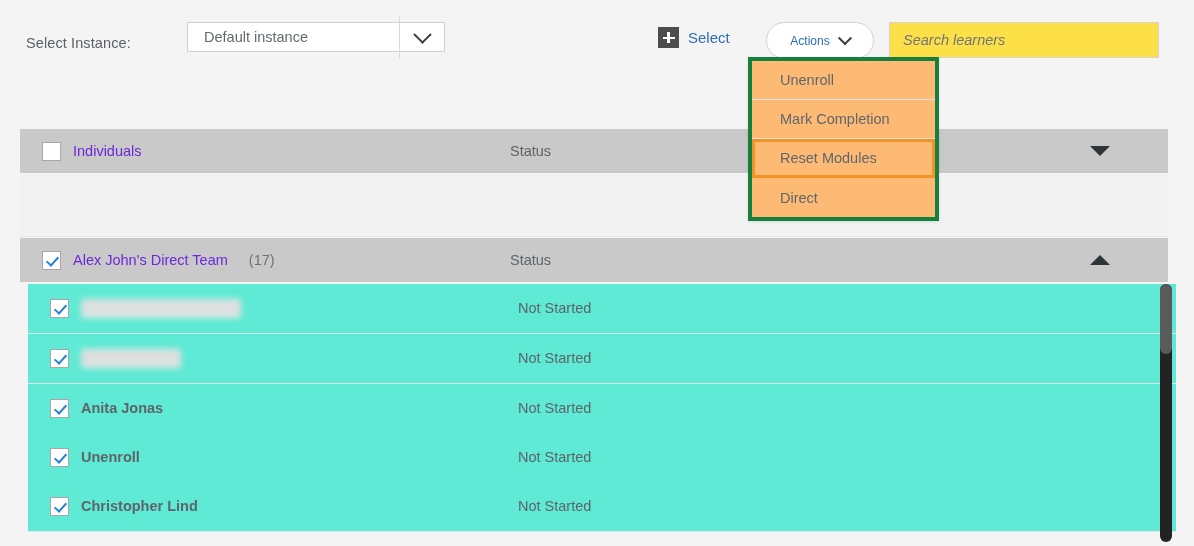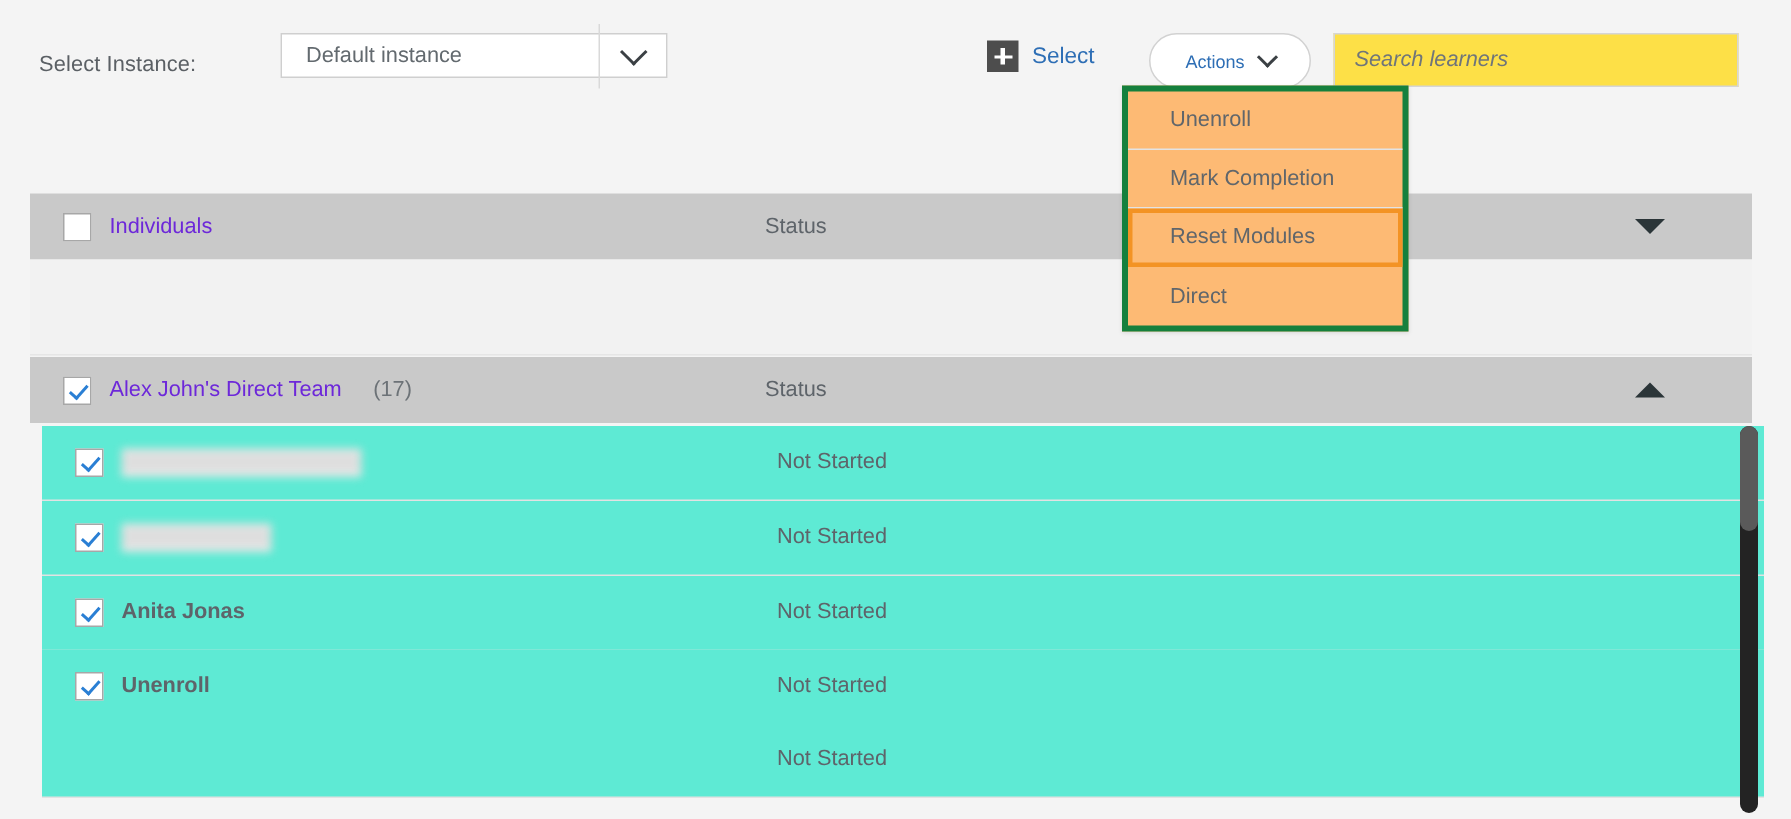--- a/index.html
+++ b/index.html
@@ -418,20 +418,24 @@
 
   <div class="data-row" style="top:433px">
     <div class="row-name">
       <span class="cb checked"></span>
       <span class="row-name-text">Unenroll</span>
     </div>
     <div class="row-status">Not Started</div>
   </div>
 
   <div class="data-row" style="top:482px">
+    <div class="row-name">
+      <span class="cb checked"></span>
+      <span class="row-name-text">Christopher Lind</span>
+    </div>
     <div class="row-status">Not Started</div>
   </div>
 </div>
 
 <div class="scrollbar-track">
   <div class="scrollbar-thumb"></div>
 </div>
 
 <div class="dropdown">
   <div class="dropdown-item">Unenroll</div>

